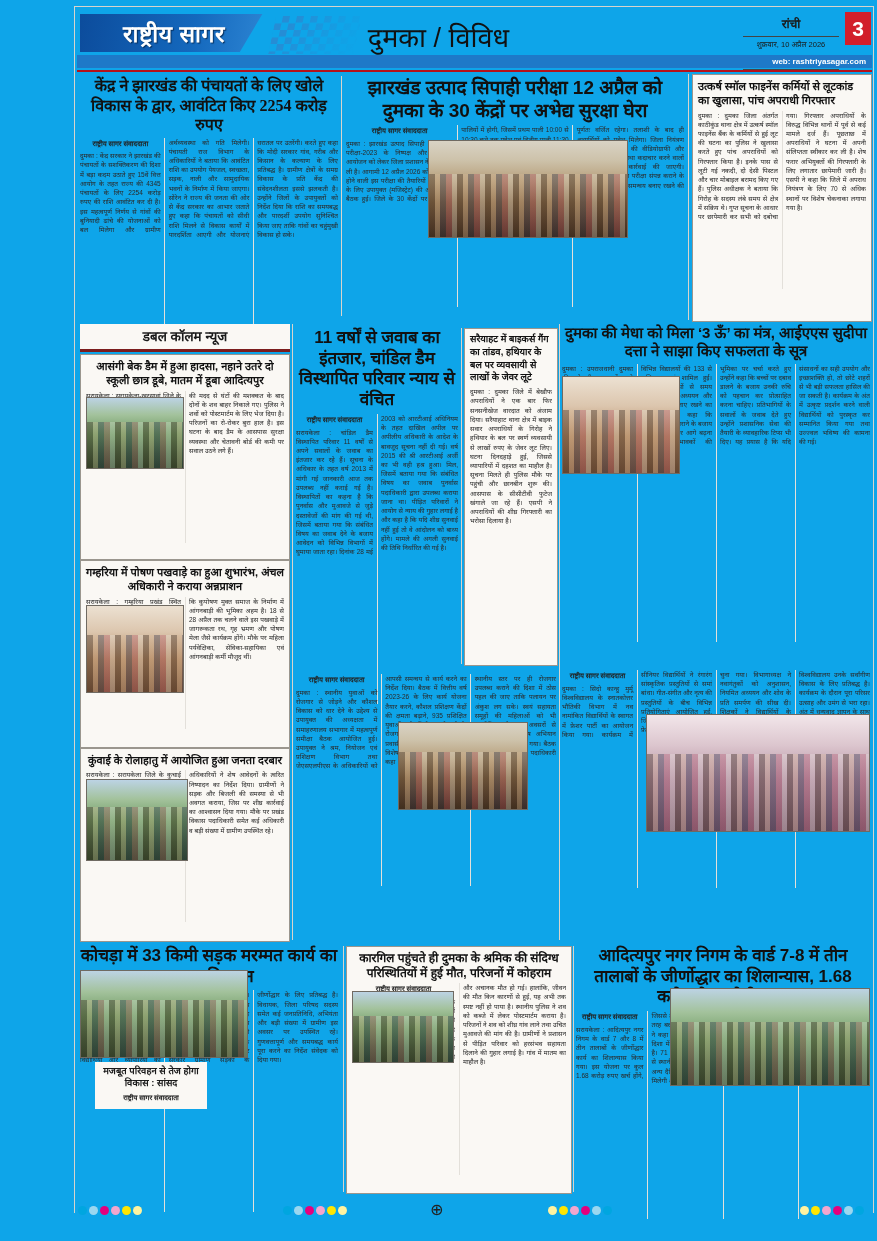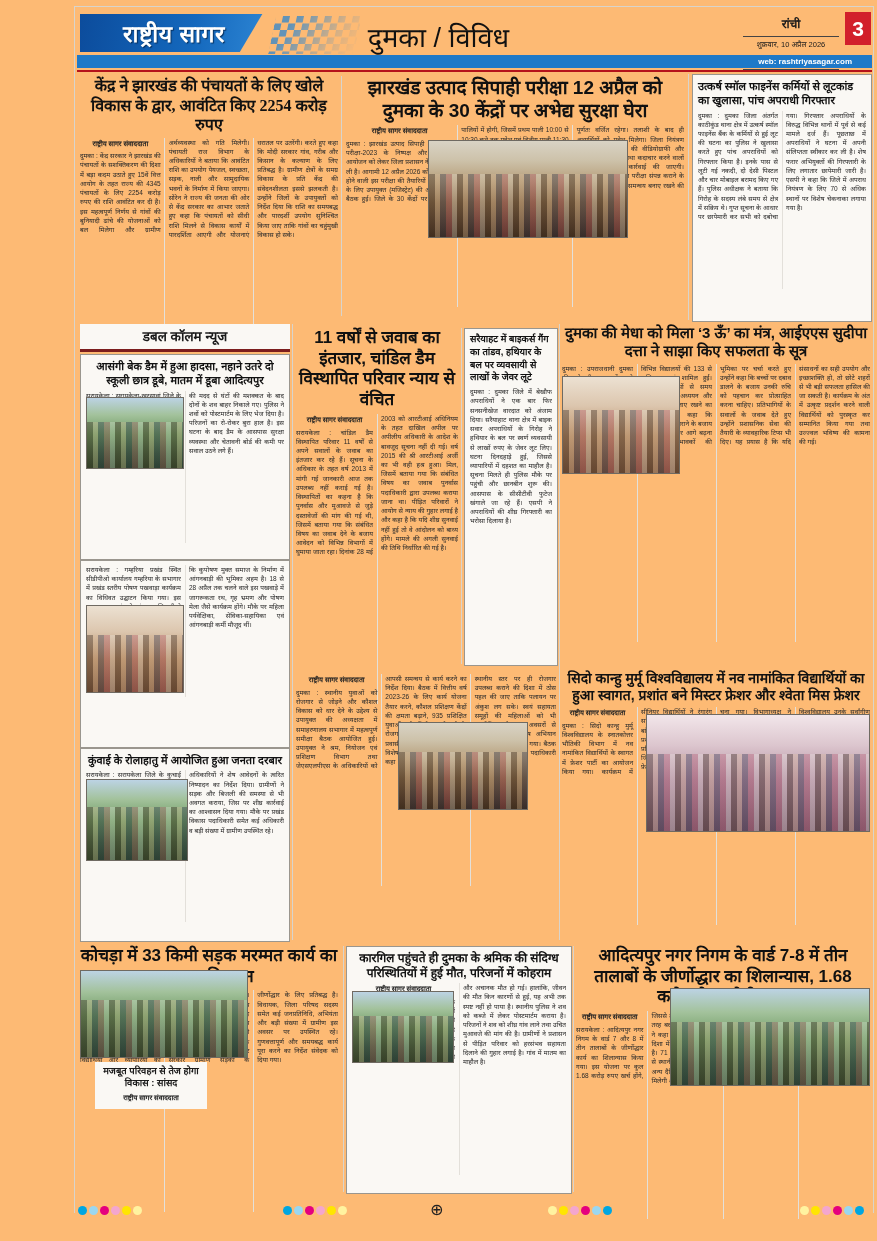--- a/index.html
+++ b/index.html
@@ -1,16 +1,16 @@
 <!DOCTYPE html>
 <html><head>
 <meta charset="utf-8">
 <style>
   html,body{margin:0;padding:0;background:#e9e7e2;}
-  #page{position:relative;width:877px;height:1241px;background:#fdba74;
+  #page{position:relative;width:877px;height:1241px;background:#0ea5e9;
         font-family:"Liberation Sans","DejaVu Sans",sans-serif;color:#1a1a1a;overflow:hidden;}
   .vline{position:absolute;width:1px;background:#d8d4cc;}
   .frame{position:absolute;background:#d8d4cc;}
   
   .nameplate{position:absolute;left:80px;top:14px;width:188px;height:38px;
     background:linear-gradient(100deg,#0c4c9c 0%,#1468bd 60%,#2e86d4 100%);
     clip-path:polygon(0 0,97% 0,85% 100%,0 100%);
     display:flex;align-items:center;justify-content:center;}
   .nameplate span{color:#fff;font-size:23px;font-weight:700;letter-spacing:.5px;text-shadow:1px 1px 1px #06305f;}
   .diamonds{position:absolute;left:272px;top:16px;width:86px;height:38px;
@@ -19,21 +19,21 @@
     -webkit-mask:linear-gradient(115deg,#000 20%,rgba(0,0,0,.25) 70%,transparent 100%);
     mask:linear-gradient(115deg,#000 20%,rgba(0,0,0,.25) 70%,transparent 100%);}
   .page-title{position:absolute;left:0;right:0;top:18px;text-align:center;font-size:27px;font-weight:400;color:#111;}
   .dateblock{position:absolute;right:38px;top:15px;width:96px;text-align:center;}
   .dateblock .city{font-size:12px;font-weight:700;border-bottom:1.5px solid #444;padding-bottom:4px;}
   .dateblock .date{font-size:7.5px;padding-top:2px;border-bottom:1.5px solid #444;padding-bottom:20px;}
   .pagenum{position:absolute;right:6px;top:12px;width:26px;height:33px;background:#d21f2b;color:#fff;
     display:flex;align-items:center;justify-content:center;font-size:21px;font-weight:700;}
   .bluestrip{position:absolute;left:77px;right:5px;top:55px;height:13px;background:#1e79c8;
     display:flex;align-items:center;justify-content:flex-end;}
-  .bluestrip span{color:#fff;font-size:8px;font-weight:700;padding-right:20px;}
+  .bluestrip span{color:#fff;font-size:8px;font-weight:700;padding-right:6px;}
   .redrule{position:absolute;left:77px;right:5px;top:70px;height:2px;background:#b5121b;}
   
   .article{position:absolute;}
   .boxed{border:1px solid #9a968e;padding:4px 5px;background:#faf8f4;}
   .hl{font-weight:700;text-align:center;color:#111;line-height:1.22;margin:0 0 3px 0;}
   .hl-xl{font-size:19px;}
   .hl-lg{font-size:16px;font-family:Liberation Serif, serif;}
   .hl-md{font-size:17px;}
   .hl-sm{font-size:11px;line-height:1.3;}
   .hl-xs{font-size:9.5px;line-height:1.35;text-align:left;}
@@ -124,20 +124,21 @@
     <div class="hl hl-sm">आसंगी बेक डैम में हुआ हादसा, नहाने उतरे दो स्कूली छात्र डूबे, मातम में डूबा आदित्यपुर</div>
     <div class="body c2" style="height:152px">
       <span>सरायकेला : सरायकेला-खरसावां जिले के आसंगी बेक डैम में नहाने के दौरान दो स्कूली छात्रों की डूबने से मौत हो गई। घटना के बाद पूरे इलाके में मातम पसर गया। मृतक छात्र आदित्यपुर क्षेत्र के रहने वाले बताए जा रहे हैं। दोपहर में दोस्तों के साथ नहाने गए दोनों छात्र गहरे पानी में चले गए और डूब गए। स्थानीय गोताखोरों की मदद से घंटों की मशक्कत के बाद दोनों के शव बाहर निकाले गए। पुलिस ने शवों को पोस्टमार्टम के लिए भेज दिया है। परिजनों का रो-रोकर बुरा हाल है। इस घटना के बाद डैम के आसपास सुरक्षा व्यवस्था और चेतावनी बोर्ड की कमी पर सवाल उठने लगे हैं।</span>
     </div>
     <div class="photo" style="left:5px;top:42px;width:96px;height:70px">
       <div class="img ph-outdoor"></div>
     </div>
   </div>
 
   <div class="article boxed" style="left:80px;top:560px;width:198px;height:178px">
+    <div class="hl hl-sm">गम्हरिया में पोषण पखवाड़े का हुआ शुभारंभ, अंचल अधिकारी ने कराया अन्नप्राशन</div>
     <div class="body c2" style="height:132px">
       <span>सरायकेला : गम्हरिया प्रखंड स्थित सीडीपीओ कार्यालय गम्हरिया के सभागार में प्रखंड स्तरीय पोषण पखवाड़ा कार्यक्रम का विधिवत उद्घाटन किया गया। इस अवसर पर प्रखंड के अंचल अधिकारी ने मुख्य अतिथि के रूप में दीप प्रज्वलित कर कार्यक्रम का शुभारंभ किया और बच्चों का अन्नप्राशन कराया। उन्होंने कहा कि कुपोषण मुक्त समाज के निर्माण में आंगनबाड़ी की भूमिका अहम है। 18 से 28 अप्रैल तक चलने वाले इस पखवाड़े में जागरूकता रथ, गृह भ्रमण और पोषण मेला जैसे कार्यक्रम होंगे। मौके पर महिला पर्यवेक्षिका, सेविका-सहायिका एवं आंगनबाड़ी कर्मी मौजूद थीं।</span>
     </div>
     <div class="photo" style="left:5px;top:44px;width:96px;height:86px">
       <div class="img ph-event"></div>
     </div>
   </div>
 
   <div class="article boxed" style="left:80px;top:748px;width:198px;height:184px">
     <div class="hl hl-sm">कुंवाई के रोलाहातु में आयोजित हुआ जनता दरबार</div>
@@ -178,21 +179,20 @@
     <div class="body c3" style="height:212px">
       <div class="byline">राष्ट्रीय सागर संवाददाता</div>
       <span>दुमका : स्थानीय युवाओं को रोजगार से जोड़ने और कौशल विकास को धार देने के उद्देश्य से उपायुक्त की अध्यक्षता में समाहरणालय सभागार में महत्वपूर्ण समीक्षा बैठक आयोजित हुई। उपायुक्त ने श्रम, नियोजन एवं प्रशिक्षण विभाग तथा जेएसएलपीएस के अधिकारियों को आपसी समन्वय से कार्य करने का निर्देश दिया। बैठक में वित्तीय वर्ष 2023-26 के लिए कार्य योजना तैयार करने, कौशल प्रशिक्षण केंद्रों की क्षमता बढ़ाने, 935 प्रशिक्षित युवाओं को नियोजन से जोड़ने, रोजगार मेला आयोजित करने तथा प्रवासी श्रमिकों के निबंधन पर विशेष जोर दिया गया। उपायुक्त ने कहा कि प्रशिक्षित युवाओं को स्थानीय स्तर पर ही रोजगार उपलब्ध कराने की दिशा में ठोस पहल की जाए ताकि पलायन पर अंकुश लग सके। स्वयं सहायता समूहों की महिलाओं को भी आजीविका के नए अवसरों से जोड़ने के लिए विशेष अभियान चलाने का निर्देश दिया गया। बैठक में संबंधित विभागों के पदाधिकारी उपस्थित थे।</span>
     </div>
     <div class="photo" style="left:102px;top:48px;width:128px;height:86px">
       <div class="img ph-meeting"></div>
     </div>
   </div>
 
   <div class="article" style="left:562px;top:670px;width:308px">
-    <div class="hl" style="font-size:14px">सिदो कान्हु मुर्मू विश्वविद्यालय में नव नामांकित विद्यार्थियों का हुआ स्वागत, प्रशांत बने मिस्टर फ्रेशर और श्वेता मिस फ्रेशर</div>
     <div class="body c4" style="height:218px">
       <div class="byline">राष्ट्रीय सागर संवाददाता</div>
       <span>दुमका : सिदो कान्हु मुर्मू विश्वविद्यालय के स्नातकोत्तर भौतिकी विभाग में नव नामांकित विद्यार्थियों के स्वागत में फ्रेशर पार्टी का आयोजन किया गया। कार्यक्रम में सीनियर विद्यार्थियों ने रंगारंग सांस्कृतिक प्रस्तुतियों से समां बांधा। गीत-संगीत और नृत्य की प्रस्तुतियों के बीच विभिन्न प्रतियोगिताएं आयोजित हुईं, जिनके बाद प्रशांत को मिस्टर फ्रेशर और श्वेता को मिस फ्रेशर चुना गया। विभागाध्यक्ष ने नवागंतुकों को अनुशासन, नियमित अध्ययन और शोध के प्रति समर्पण की सीख दी। शिक्षकों ने विद्यार्थियों के उज्ज्वल भविष्य की कामना करते हुए कहा कि विश्वविद्यालय उनके सर्वांगीण विकास के लिए प्रतिबद्ध है। कार्यक्रम के दौरान पूरा परिसर उत्साह और उमंग से भरा रहा। अंत में धन्यवाद ज्ञापन के साथ कार्यक्रम का समापन किया गया।</span>
     </div>
     <div class="photo" style="right:0;top:44px;width:222px;height:116px">
       <div class="img ph-group"></div>
     </div>
   </div>
 
   <div class="article" style="left:80px;top:946px;width:258px">

